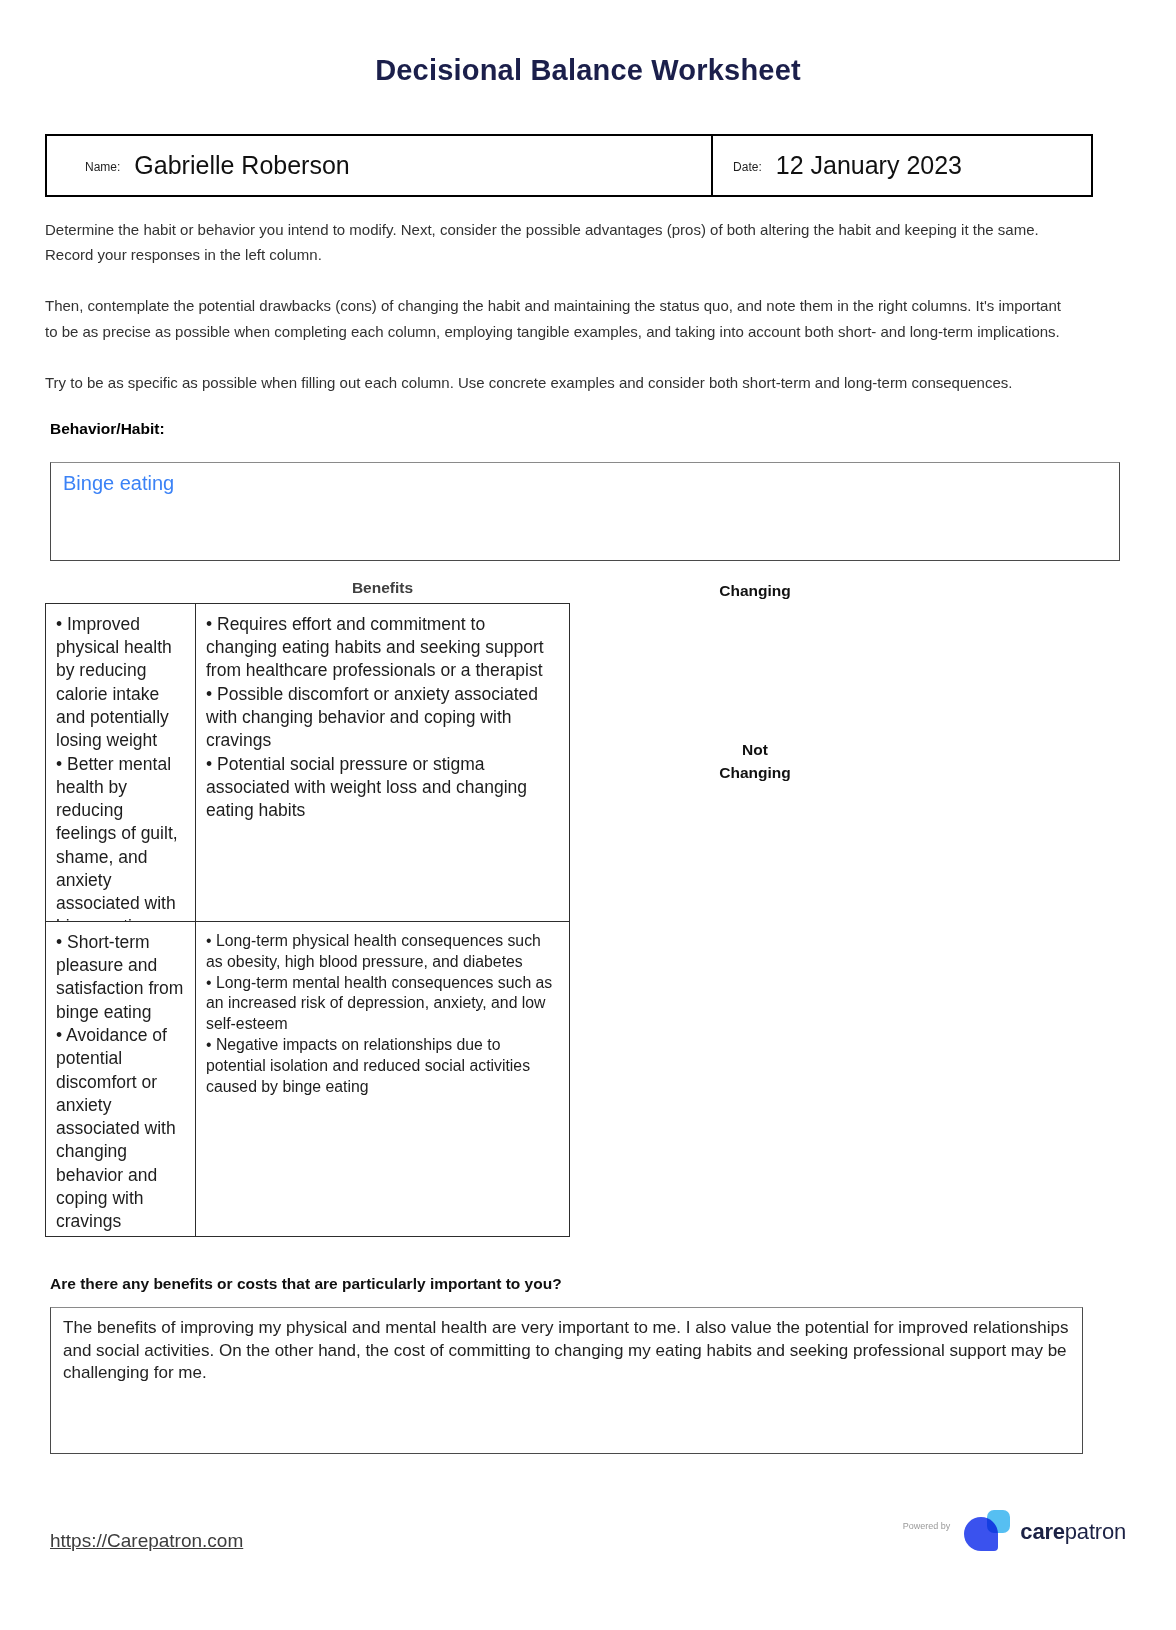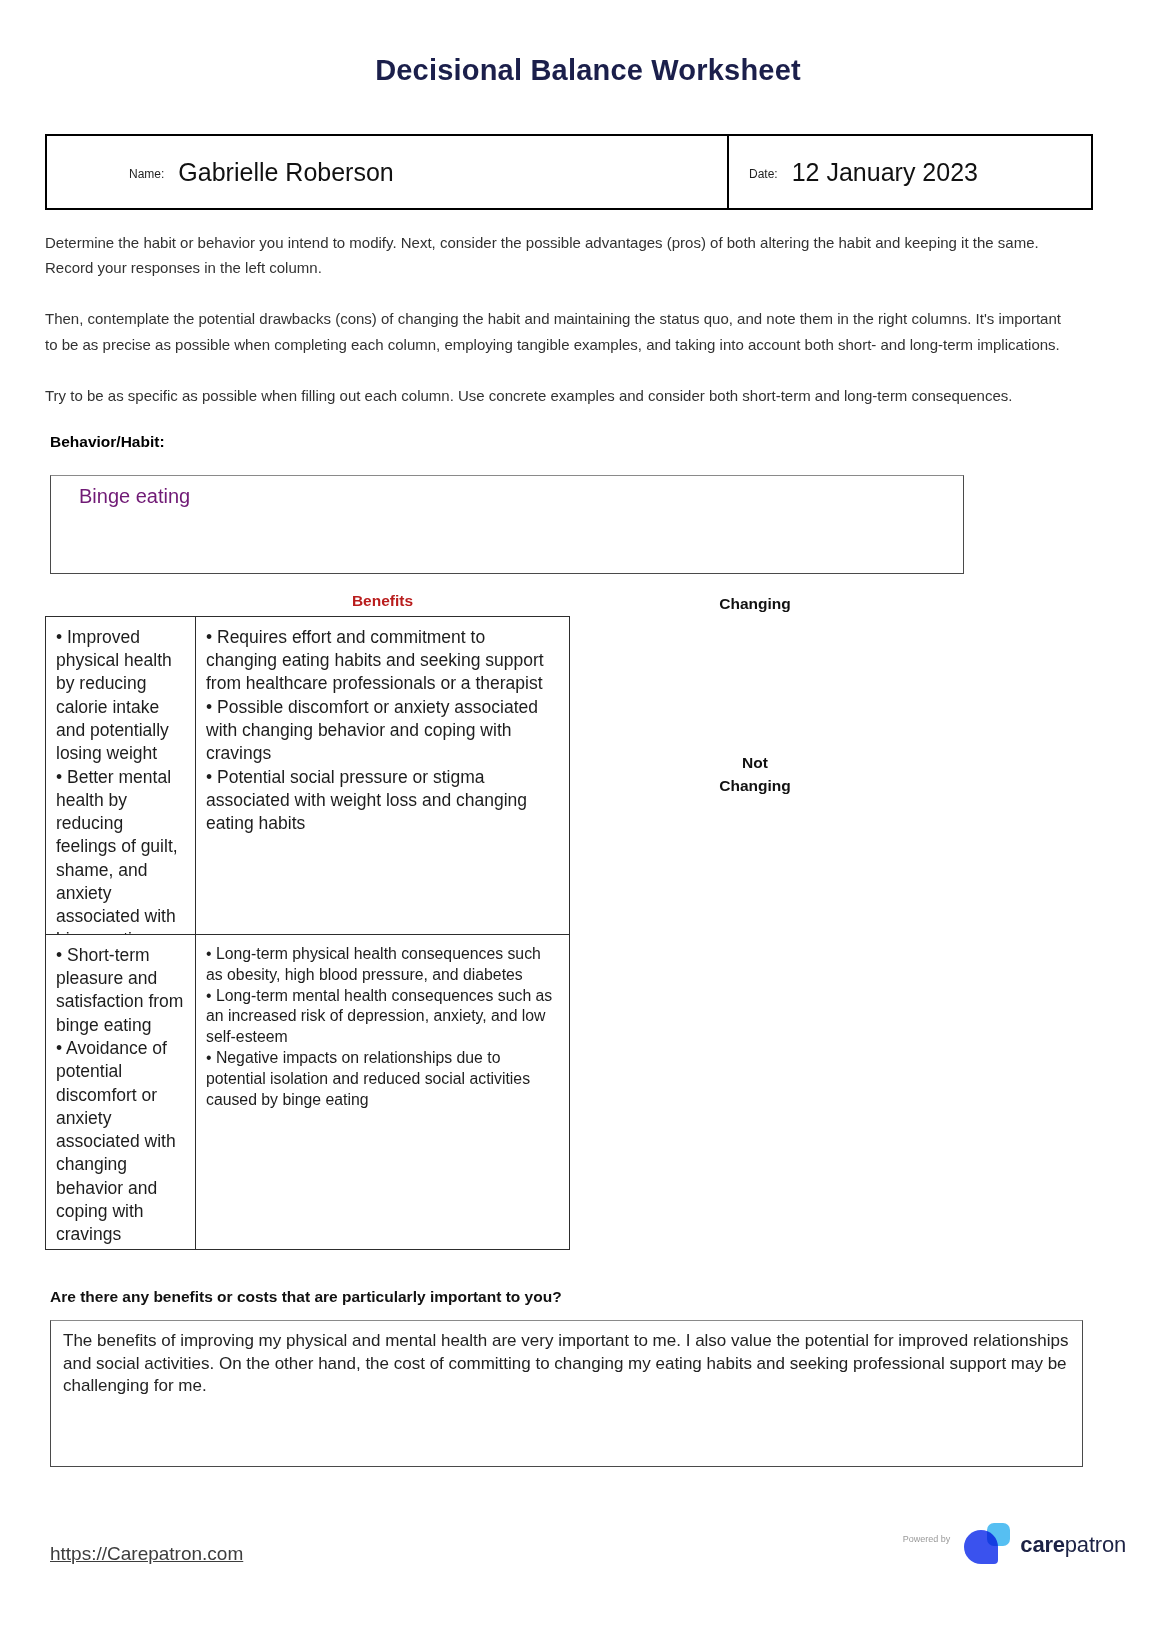--- a/index.html
+++ b/index.html
@@ -22,60 +22,59 @@
     font-size: 29px;
     font-weight: bold;
     color: #1b1f4b;
     letter-spacing: 0.2px;
   }
 
   
   .name-date-box {
     margin-top: 47px;
     width: 1048px;
-    height: 76px;
+    height: 63px;
     border: 2px solid #000;
     display: flex;
     align-items: stretch;
-    padding-left: 44px;
   }
   .nd-cell { display: flex; align-items: center; }
   .nd-cell.name { flex: 0 0 63.8%; border-right: 2px solid #000; padding-left: 38px; }
   .nd-cell.date { flex: 1; padding-left: 20px; }
   .nd-label { font-size: 12px; color: #1f1f1f; margin-right: 14px; padding-top: 3px; }
   .nd-value { font-size: 25px; color: #111; }
 
   
   .instructions { margin-top: 20px; width: 1022px; font-size: 15px; line-height: 1.68; color: #323232; }
   .instructions p { margin: 0; }
   .instructions p + p { margin-top: 26px; }
 
   
   .behavior-label { margin: 25px 0 0 5px; font-size: 15.5px; font-weight: bold; color: #000000; }
   .behavior-box {
     margin: 24px 0 0 5px;
-    width: 914px;
+    width: 1070px;
     height: 99px;
     border: 1px solid #4a4a4a;
     border-top-color: #8a8a8a;
-    padding: 9px 28px;
+    padding: 9px 12px;
     font-size: 20px;
-    color: #701a75;
+    color: #3b82f6;
   }
 
   
   .dbtable {
     margin-top: 18px;
     display: grid;
     grid-template-columns: 150px 375px 370px;
     grid-template-rows: 24px 318px 316px;
   }
   .col-header {
     display: flex; align-items: flex-start; justify-content: center;
-    font-size: 15.5px; font-weight: bold; color: #b91c1c;
+    font-size: 15.5px; font-weight: bold; color: #404040;
   }
   .row-label {
     display: flex; align-items: center; justify-content: center;
     font-size: 15.5px; font-weight: bold; color: #111; text-align: center;
   }
   .row-label span { display: inline-block; max-width: 92px; line-height: 1.45; }
   .cell {
     border-left: 1.5px solid #2d2d2d;
     border-top: 1.5px solid #2d2d2d;
     padding: 9px 8px 0 10px;

